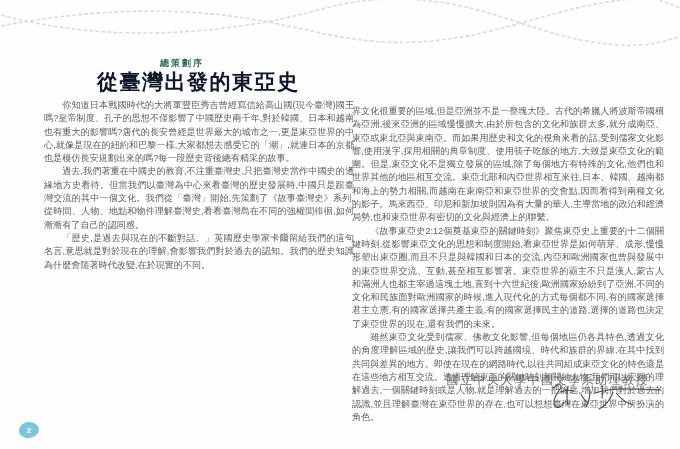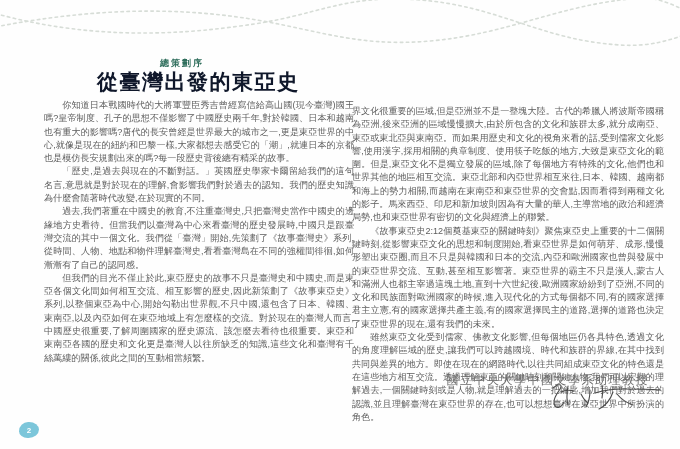--- a/index.html
+++ b/index.html
@@ -71,23 +71,22 @@
     <path d="M-10 12 C 60 32, 140 40, 240 26 C 320 16, 340 -6, 420 0 C 500 6, 540 40, 620 45 C 650 47, 670 40, 690 33" fill="none" stroke="#d7ddd7" stroke-width="1.6" stroke-dasharray="2.5 3.5" stroke-linecap="round"></path>
     <path d="M-10 28 C 70 12, 150 6, 230 16 C 310 26, 350 48, 430 41 C 510 34, 560 4, 640 -2 C 660 -3, 680 8, 692 14" fill="none" stroke="#d7ddd7" stroke-width="1.6" stroke-dasharray="2.5 3.5" stroke-linecap="round"></path>
   </svg>
 
   <div>
     <div class="section-label">總策劃序</div>
     <div class="main-title">從臺灣出發的東亞史</div>
 
     <div class="body-col left">
       <p>你知道日本戰國時代的大將軍豐臣秀吉曾經寫信給高山國(現今臺灣)國王嗎?皇帝制度、孔子的思想不僅影響了中國歷史兩千年,對於韓國、日本和越南也有重大的影響嗎?唐代的長安曾經是世界最大的城市之一,更是東亞世界的中心,就像是現在的紐約和巴黎一樣,大家都想去感受它的「潮」,就連日本的京都也是模仿長安規劃出來的嗎?每一段歷史背後總有精采的故事。</p>
+      <p>過去,我們著重在中國史的教育,不注重臺灣史,只把臺灣史當作中國史的邊緣地方史看待。但當我們以臺灣為中心來看臺灣的歷史發展時,中國只是跟臺灣交流的其中一個文化。我們從「臺灣」開始,先策劃了《故事臺灣史》系列,從時間、人物、地點和物件理解臺灣史,看看臺灣島在不同的強權間徘徊,如何漸漸有了自己的認同感。</p>
       <p>「歷史,是過去與現在的不斷對話。」英國歷史學家卡爾留給我們的這句名言,意思就是對於現在的理解,會影響我們對於過去的認知。我們的歷史知識為什麼會隨著時代改變,在於現實的不同。</p>
-      <p>過去,我們著重在中國史的教育,不注重臺灣史,只把臺灣史當作中國史的邊緣地方史看待。但當我們以臺灣為中心來看臺灣的歷史發展時,中國只是跟臺灣交流的其中一個文化。我們從「臺灣」開始,先策劃了《故事臺灣史》系列,從時間、人物、地點和物件理解臺灣史,看看臺灣島在不同的強權間徘徊,如何漸漸有了自己的認同感。</p>
-      <p>但我們的目光不僅止於此,東亞歷史的故事不只是臺灣史和中國史,而是東亞各個文化間如何相互交流、相互影響的歷史,因此新策劃了《故事東亞史》系列,以整個東亞為中心,開始勾勒出世界觀,不只中國,還包含了日本、韓國、東南亞,以及內亞如何在東亞地域上有怎麼樣的交流。對於現在的臺灣人而言,中國歷史很重要,了解周圍國家的歷史源流、該怎麼去看待也很重要。東亞和東南亞各國的歷史和文化更是臺灣人以往所缺乏的知識,這些文化和臺灣有千絲萬縷的關係,彼此之間的互動相當頻繁。</p>
     </div>
 
     <div class="page-num">2</div>
   </div>
 
   <div>
     <div class="body-col right">
       <p class="continued">界文化很重要的區域,但是亞洲並不是一整塊大陸。古代的希臘人將波斯帝國稱為亞洲,後來亞洲的區域慢慢擴大,由於所包含的文化和族群太多,就分成南亞、東亞或東北亞與東南亞。而如果用歷史和文化的視角來看的話,受到儒家文化影響,使用漢字,採用相關的典章制度、使用筷子吃飯的地方,大致是東亞文化的範圍。但是,東亞文化不是獨立發展的區域,除了每個地方有特殊的文化,他們也和世界其他的地區相互交流。東亞北部和內亞世界相互來往,日本、韓國、越南都和海上的勢力相關,而越南在東南亞和東亞世界的交會點,因而看得到兩種文化的影子。馬來西亞、印尼和新加坡則因為有大量的華人,主導當地的政治和經濟局勢,也和東亞世界有密切的文化與經濟上的聯繫。</p>
       <p>《故事東亞史2:12個奠基東亞的關鍵時刻》聚焦東亞史上重要的十二個關鍵時刻,從影響東亞文化的思想和制度開始,看東亞世界是如何萌芽、成形,慢慢形塑出東亞圈,而且不只是與韓國和日本的交流,內亞和歐洲國家也曾與發展中的東亞世界交流、互動,甚至相互影響著。東亞世界的霸主不只是漢人,蒙古人和滿洲人也都主宰過這塊土地,直到十六世紀後,歐洲國家紛紛到了亞洲,不同的文化和民族面對歐洲國家的時候,進入現代化的方式每個都不同,有的國家選擇君主立憲,有的國家選擇共產主義,有的國家選擇民主的道路,選擇的道路也決定了東亞世界的現在,還有我們的未來。</p>
       <p>雖然東亞文化受到儒家、佛教文化影響,但每個地區仍各具特色,透過文化的角度理解區域的歷史,讓我們可以跨越國境、時代和族群的界線,在其中找到共同與差異的地方。即使在現在的網路時代,以往共同組成東亞文化的特色還是在這些地方相互交流。透過理解東亞的關鍵時刻和關鍵人物,我們可以宏觀的理解過去,一個關鍵時刻或是人物,就是理解過去的一把鑰匙,增加我們對於過去的認識,並且理解臺灣在東亞世界的存在,也可以想想臺灣在東亞世界中所扮演的角色。</p>

